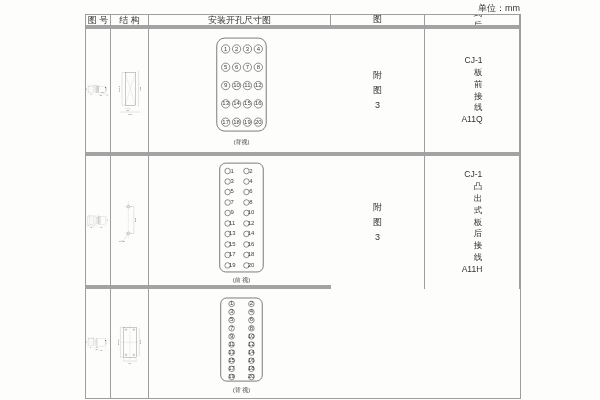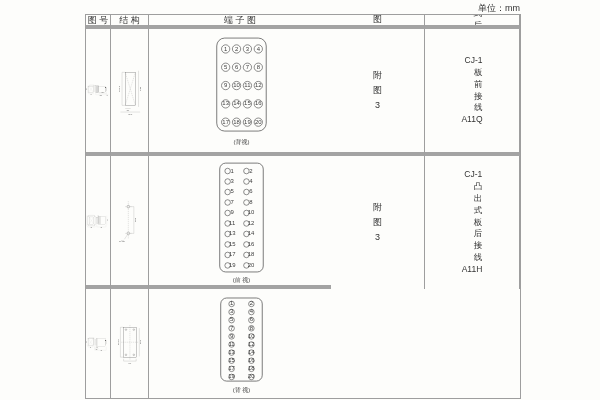--- a/index.html
+++ b/index.html
@@ -31,21 +31,21 @@
 </head>
 <body>
 
 <div class="page">
   <div class="unit">单位：mm</div>
 
   <div class="tbl">
 
     <div class="cell head">图 号</div>
     <div class="cell head">结 构</div>
-    <div class="cell head lastcol">端 子 图</div>
+    <div class="cell head">安装开孔尺寸图</div>
 
     <div class="cell figno">附
 图
 3</div>
     <div class="cell structure">CJ-1
 嵌
 入
 式
 后
 接

